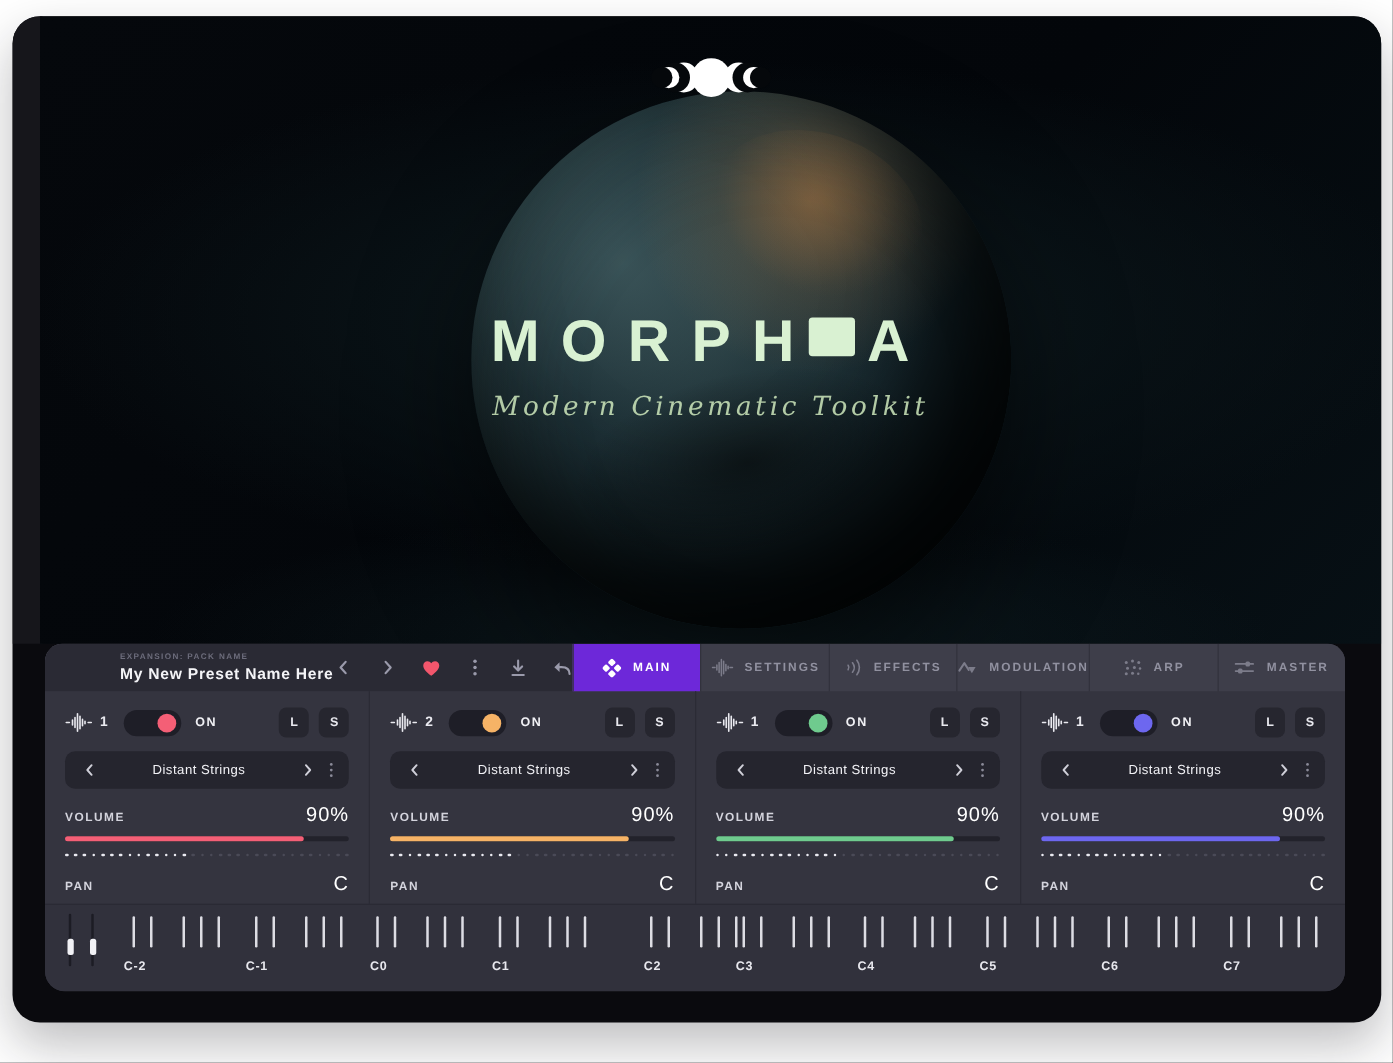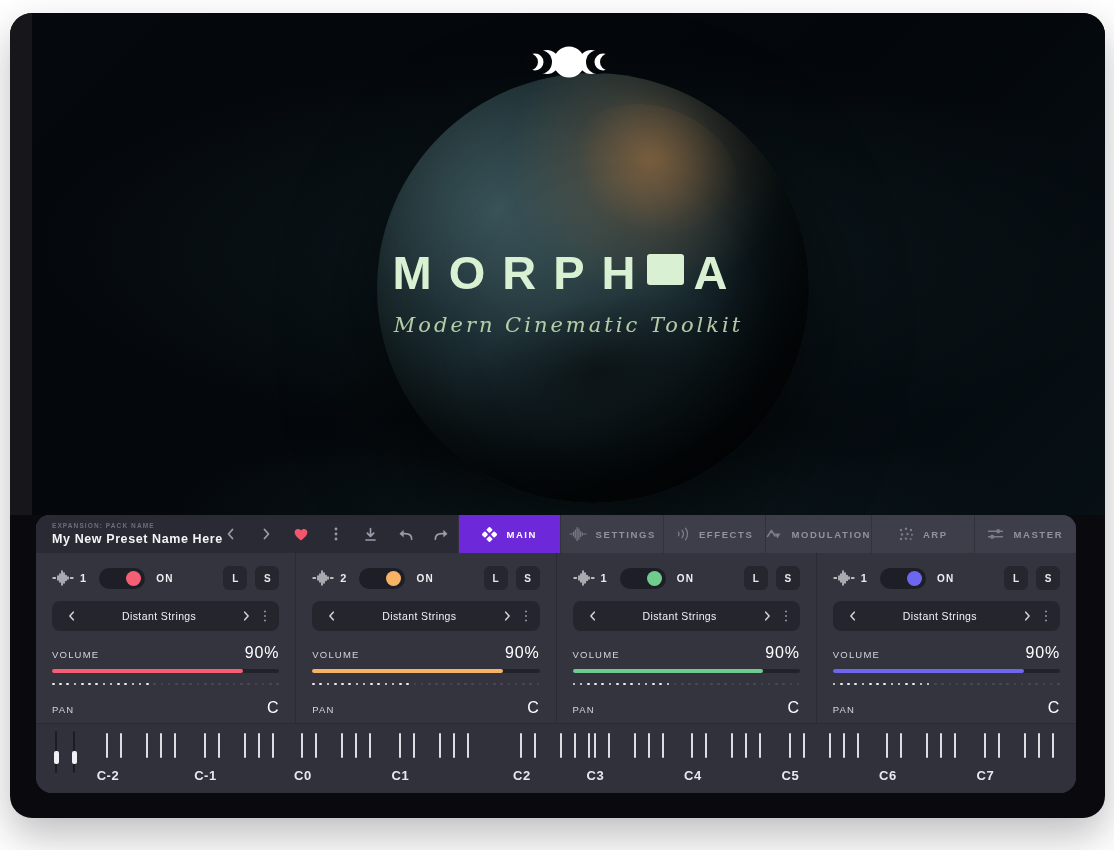--- a/index.html
+++ b/index.html
@@ -37,21 +37,21 @@
     font-family:"DejaVu Serif", serif; font-style:italic; font-size:21px; letter-spacing:3px; opacity:.85; }
 
   
   .panel { position:absolute; left:26px; top:502px; width:1040px; height:278px;
     background:#34343f; border-radius:14px 14px 16px 16px; overflow:hidden; }
 
   
   .toolbar { position:relative; height:38px; background:#3e3e4a; display:flex; }
   .preset-zone { width:422px; height:38px; background:#2a2a34; border-radius:14px 0 0 0;
     display:flex; align-items:center; }
-  .preset-text { padding-left:16px; flex:0 0 auto; cursor:default; }
+  .preset-text { padding-left:16px; flex:0 0 auto; cursor:default;margin-left:44px; }
   .exp-label { font-size:6.5px; font-weight:bold; letter-spacing:1.1px; color:#6d6d7c; margin-bottom:3px; }
   .preset-name { font-size:12.5px; font-weight:bold; letter-spacing:.6px; color:#f4f4f7; }
   .tb-icons { margin-left:auto; display:flex; align-items:center; gap:19px; padding-right:16px; }
   .tb-icon { width:16px; height:16px; display:flex; align-items:center; justify-content:center; cursor:pointer; }
 
   
   .tabs { flex:1; display:flex; }
   .tab { flex:1; display:flex; align-items:center; justify-content:center; gap:9px;
     border-left:1px solid #32323d; cursor:pointer; }
   .tab .tab-label { font-size:9.5px; font-weight:bold; letter-spacing:1.6px; color:#9191a0; }
@@ -74,39 +74,39 @@
   .ls-btn { width:24px; height:24px; border-radius:6px; background:#26262f; color:#e8e8ee;
     font-size:10px; font-weight:bold; display:flex; align-items:center; justify-content:center; cursor:pointer; }
 
   .preset-pill { margin-top:11px; height:30px; background:#25252e; border-radius:8px;
     display:flex; align-items:center; padding:0 9px 0 12px; }
   .pill-chev { width:16px; height:16px; display:flex; align-items:center; justify-content:center; cursor:pointer; }
   .pill-label { flex:1; text-align:center; font-size:10.5px; font-weight:normal; letter-spacing:.4px; color:#f2f2f6; }
   .pill-kebab { margin-left:6px; cursor:pointer; display:flex; align-items:center; }
 
   .slider-row { display:flex; justify-content:space-between; align-items:baseline; margin-top:13px; }
-  .slider-label { font-size:9.5px; font-weight:normal; letter-spacing:1.2px; color:#d4d4dd; }
+  .slider-label { font-size:9.5px; font-weight:bold; letter-spacing:1.2px; color:#d4d4dd; }
   .slider-value { font-size:16px; font-weight:normal; letter-spacing:.8px; color:#ffffff; }
   .vol-track { margin-top:7px; height:3.5px; border-radius:2px; background:#22222b; position:relative; cursor:pointer; }
   .vol-fill { position:absolute; left:0; top:0; bottom:0; border-radius:2px; }
   .meter { margin-top:10px; display:flex; justify-content:space-between; height:3px; }
   .meter .dot { width:2.6px; height:2.6px; border-radius:50%; background:#4a4a57; }
   .meter .dot.lit { background:#eaeaf1; }
   .pan-track { margin-top:9px; height:2.5px; border-radius:2px; background:#22222b; position:relative; cursor:pointer; }
   .pan-handle { position:absolute; top:-1.5px; width:16px; height:5px; border-radius:3px; transform:translateX(-50%); }
 
   
   .keyboard { position:relative; height:70px; background:#31313c; border-top:1px solid #2a2a34; }
   .range-slider { position:absolute; top:7px; width:2px; height:42px; background:#1c1c24; border-radius:1px; cursor:pointer; }
   .range-slider .handle { position:absolute; left:-1.5px; top:20px; width:5px; height:13px; background:#f1f1f5; border-radius:2px; }
   .octaves { position:absolute; left:64px; top:0; right:0; bottom:0; }
   .octave { position:absolute; top:0; width:97px; height:70px; }
   .octave .tick { position:absolute; top:9px; width:2.4px; height:25px; background:#dddde4; border-radius:1.5px; }
   .octave .oct-label { position:absolute; top:44px; left:8px; transform:translateX(-50%);
-    font-size:13px; font-weight:bold; letter-spacing:.6px; color:#e8e8ee; }
+    font-size:10px; font-weight:bold; letter-spacing:.6px; color:#e8e8ee; }
 
   svg { display:block; }
 </style>
 </head>
 <body>
 
 <div class="window">
 
   <div class="left-strip"></div>
   <div class="hero">

